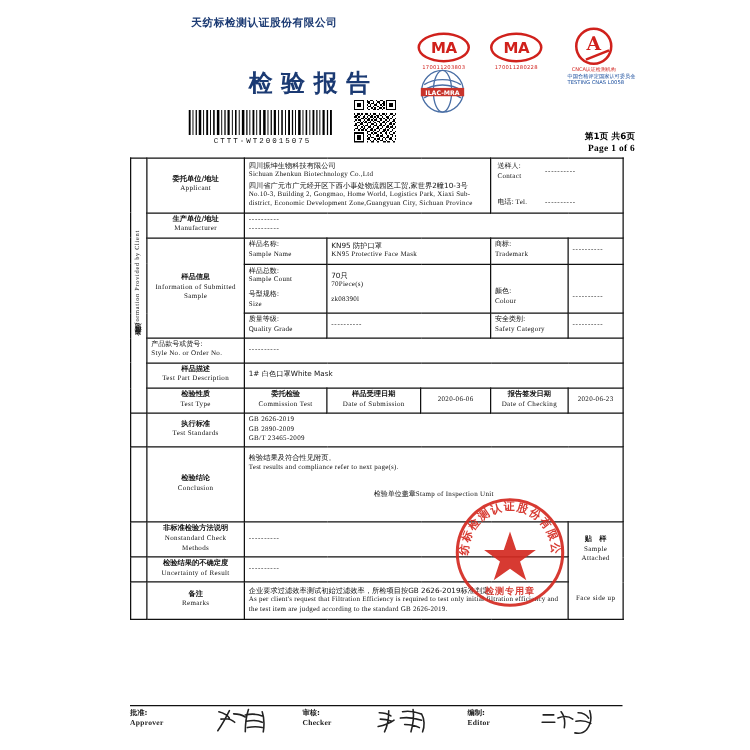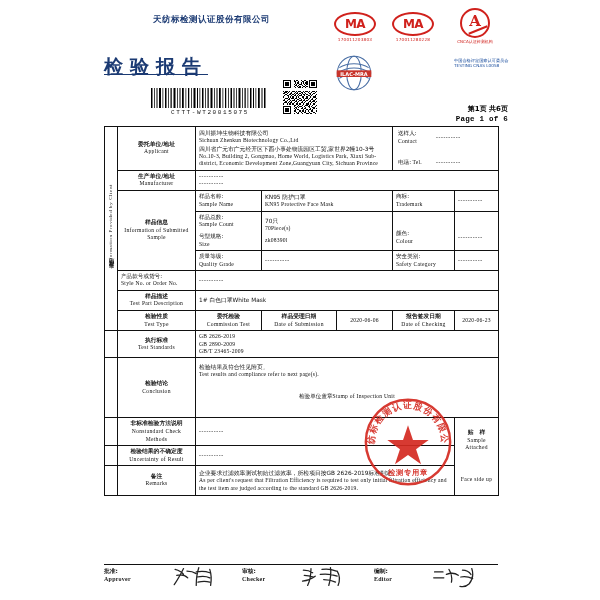--- a/index.html
+++ b/index.html
@@ -8,32 +8,32 @@
     font-family:"Liberation Serif",serif;
     color:#1a1a1a;overflow:hidden;position:relative;
   }
   .page{position:relative;width:600px;height:600px;}
 
   
   .hdr{position:absolute;left:0;top:8px;width:600px;height:100px;}
   .org{position:absolute;left:104px;top:5px;width:215px;text-align:center;
        font-family:"DejaVu Sans",sans-serif;color:#1b3a73;
        font-size:8.5px;line-height:13px;font-weight:bold;letter-spacing:.5px;}
-  .title{position:absolute;left:104px;top:46px;width:215px;text-align:left;
+  .title{position:absolute;left:88px;top:46px;width:215px;text-align:right;
        font-family:"DejaVu Sans",sans-serif;color:#1b3a73;
-       font-size:19px;font-weight:bold;letter-spacing:7px;text-decoration:underline;}
+       font-size:19px;font-weight:bold;letter-spacing:7px;}
   .barwrap{position:absolute;left:150px;top:80px;width:120px;text-align:center;}
   .barcode{height:20px;width:118px;display:block;}
   .barnum{font-family:"Liberation Mono",monospace;font-size:6px;letter-spacing:1.6px;
           margin-top:1px;color:#111;}
   .qr{position:absolute;left:283px;top:72px;width:34px;height:34px;}
 
   
   .marks{position:absolute;left:332px;top:0px;width:190px;height:95px;}
-  .mark-row{position:absolute;left:0;top:0;width:190px;height:42px;}
+  .mark-row{position:absolute;left:0;top:14px;width:190px;height:42px;}
   .ma{position:absolute;width:42px;height:26px;}
   .ma .oval{width:42px;height:24px;border:2.2px solid #d0211c;border-radius:50%;
             box-sizing:border-box;display:flex;align-items:center;justify-content:center;}
   .ma .oval span{color:#d0211c;font-family:"DejaVu Sans",sans-serif;font-weight:bold;
             font-size:12px;letter-spacing:-.5px;}
   .ma .num{color:#d0211c;font-size:4.2px;text-align:center;margin-top:1px;
            font-family:"DejaVu Sans",sans-serif;letter-spacing:.2px;}
   .cmablock{position:absolute;left:117px;top:0;width:52px;}
   .cma-circ{width:30px;height:30px;border:2.4px solid #d0211c;border-radius:50%;
             margin:0 auto;position:relative;box-sizing:border-box;}
@@ -46,21 +46,21 @@
   .low-row{position:absolute;left:2px;top:44px;width:190px;height:46px;}
   .ilac{position:absolute;left:0;top:2px;width:40px;height:38px;}
   .cnas{position:absolute;left:46px;top:6px;width:68px;height:32px;}
   .cnas-txt{position:absolute;left:24px;top:9px;color:#14499b;
             font-family:"DejaVu Serif",serif;font-weight:bold;font-size:14px;letter-spacing:.4px;}
   .cnas-side{position:absolute;left:120px;top:6px;color:#14499b;font-size:4.2px;
             line-height:5.4px;font-family:"DejaVu Sans",sans-serif;}
 
   .pageno{position:absolute;right:92px;top:104px;text-align:right;
           font-family:"DejaVu Sans",sans-serif;font-weight:bold;font-size:7px;line-height:10px;color:#000;}
-  .pageno .en{font-family:Liberation Mono, monospace;font-size:7.5px;font-weight:bold;}
+  .pageno .en{font-family:Liberation Serif, serif;font-size:7.5px;font-weight:bold;}
 
   
   .tblwrap{position:absolute;left:104px;top:126px;width:394px;}
   table{border-collapse:collapse;width:394px;table-layout:fixed;}
   td{border:.8px solid #111;vertical-align:middle;padding:2px 3px;
      font-size:5.6px;line-height:7.4px;color:#111;}
   .lbl{text-align:center;font-size:5.6px;line-height:7.6px;}
   .lbl .cn{font-family:"DejaVu Sans",sans-serif;font-weight:bold;font-size:5.8px;}
   .lbl .en{font-family:"Liberation Serif",serif;letter-spacing:.3px;}
   .cn{font-family:"DejaVu Sans",sans-serif;}

